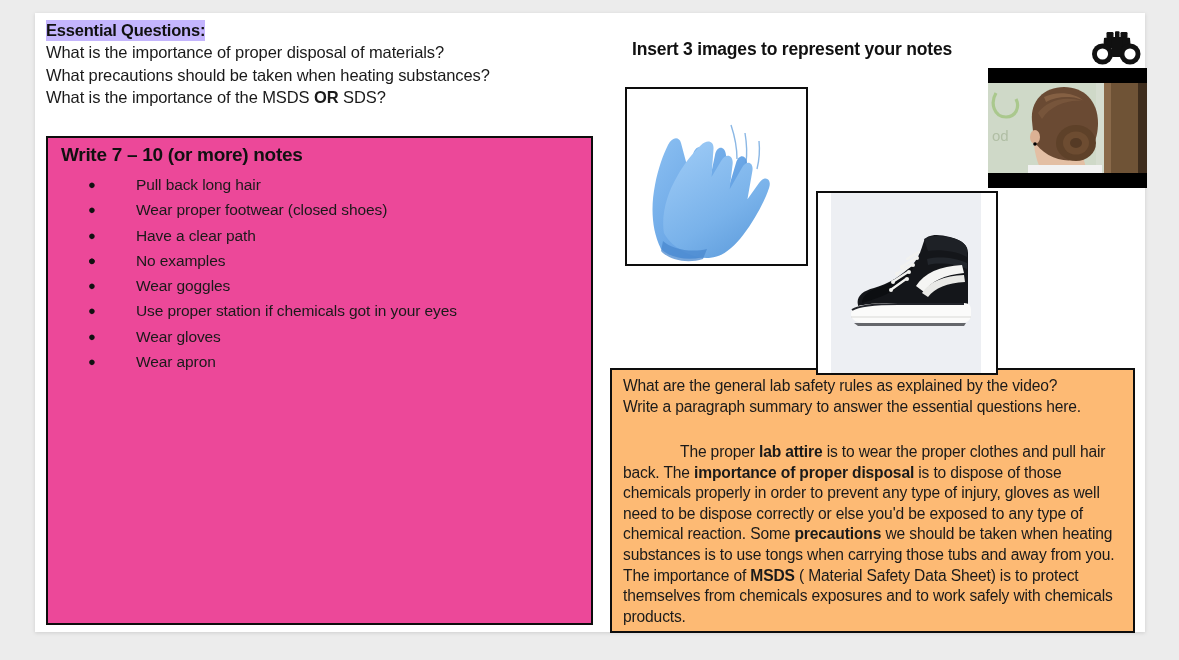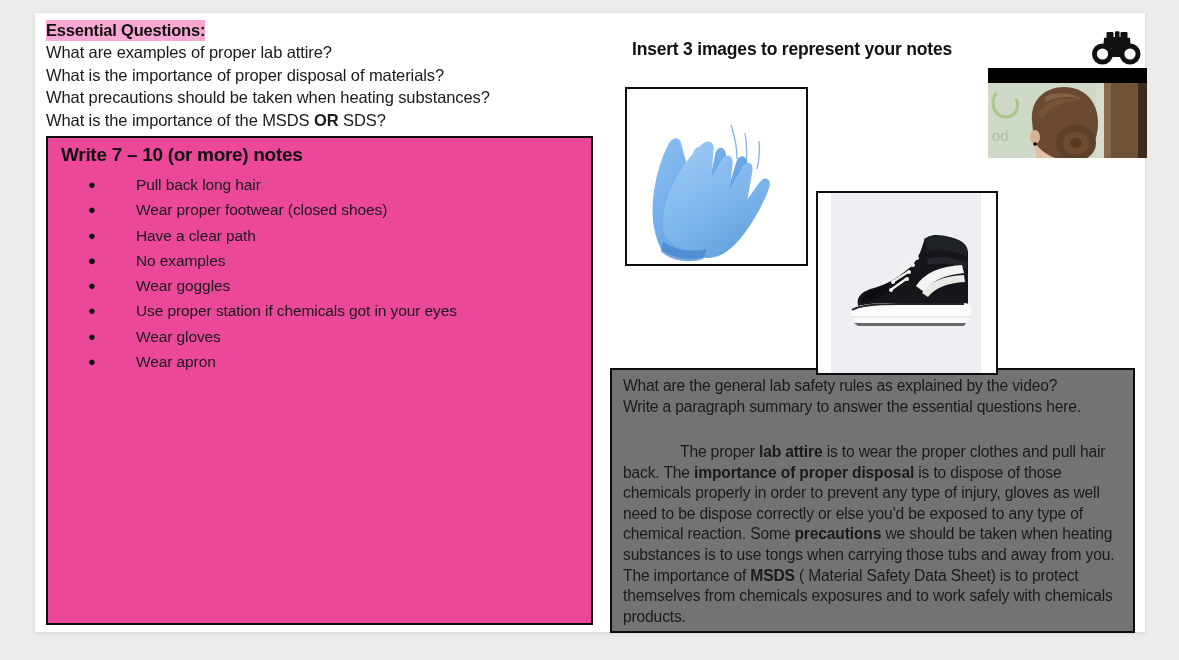--- a/index.html
+++ b/index.html
@@ -28,21 +28,21 @@
 
   
   #essential-questions {
     position: absolute;
     left: 11px;
     top: 7px;
     width: 560px;
   }
   .eq-heading {
     display: inline-block;
-    background: #f9a8d4;
+    background: #c4b5fd;
     font-weight: bold;
     font-size: 16.5px;
     line-height: 21px;
     color: #111111;
     letter-spacing: -0.2px;
   }
   .eq-line {
     font-size: 16.5px;
     line-height: 22.5px;
     color: #1a1a1a;
@@ -149,41 +149,41 @@
     background: #edeff3;
   }
   #shoe-art { position: absolute; inset: 0; }
 
   
   #video-thumb {
     position: absolute;
     left: 953px;
     top: 55px;
     width: 159px;
-    height: 90px;
+    height: 120px;
     background: #000000;
     overflow: hidden;
   }
   #video-frame-inner {
     position: absolute;
     left: 0; top: 15px;
     width: 159px; height: 90px;
     overflow: hidden;
     background: #cfd8c6;
   }
 
   
   #paragraph-box {
     position: absolute;
     left: 575px;
     top: 355px;
     width: 521px;
     height: 261px;
     border: 2.5px solid #0d0d0d;
-    background: #737373;
+    background: #fdba74;
     z-index: 2;
   }
   .pb-prompt {
     font-size: 15.6px;
     line-height: 20.5px;
     color: #1a1a1a;
     letter-spacing: -0.15px;
     white-space: nowrap;
   }
   #pb-prompt-wrap { position: absolute; left: 11px; top: 6px; }
@@ -201,21 +201,20 @@
   }
   #pb-answer b { font-weight: bold; text-align: center; }
 </style>
 </head>
 <body>
 
 <div id="slide">
 
   <div id="essential-questions">
     <div><span class="eq-heading">Essential Questions:</span></div>
-    <div class="eq-line">What are examples of proper lab attire?</div>
     <div class="eq-line">What is the importance of proper disposal of materials?</div>
     <div class="eq-line">What precautions should be taken when heating substances?</div>
     <div class="eq-line"><span>What is the importance of the MSDS </span><b>OR</b><span> SDS?</span></div>
   </div>
 
   <div id="notes-box">
     <div id="notes-title">Write 7 – 10 (or more) notes</div>
     <ul id="notes-list">
         <li><span class="bul">●</span><span>Pull back long hair</span></li>
         <li><span class="bul">●</span><span>Wear proper footwear (closed shoes)</span></li>

